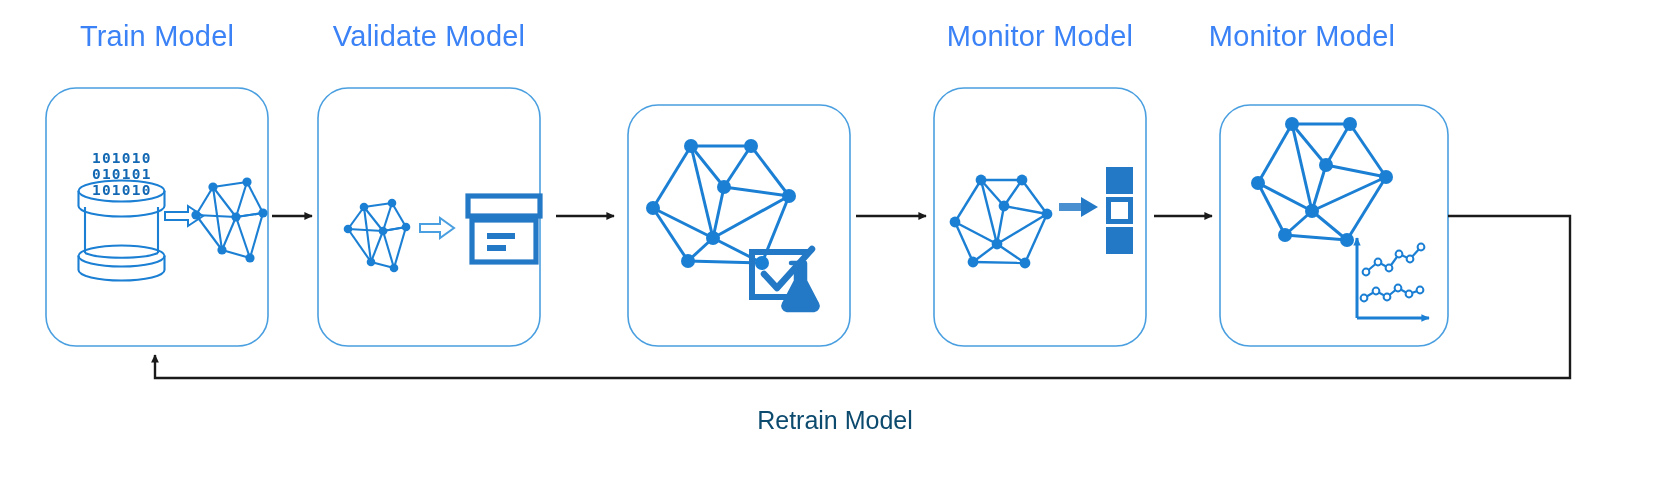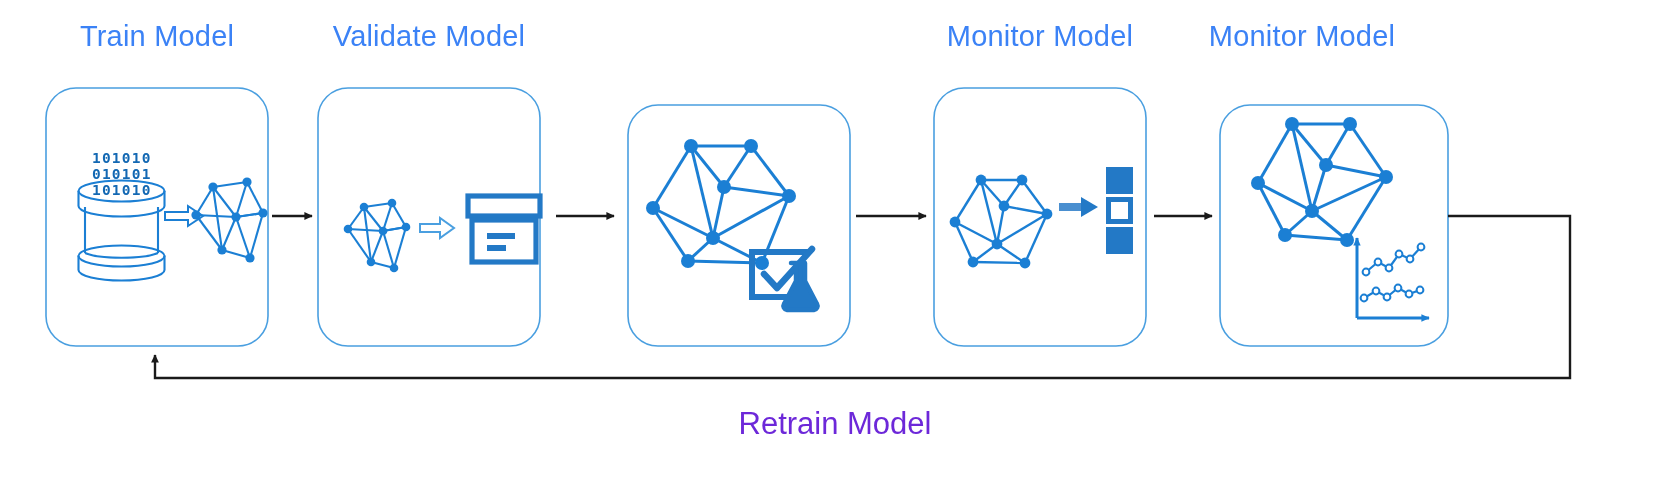--- a/index.html
+++ b/index.html
@@ -19,22 +19,22 @@
     color:#3b82f6;
     font-size:29px;
     font-weight:400;
     letter-spacing:0.2px;
     white-space:nowrap;
     top:20px;
   }
   .loop-label{
     position:absolute;
     text-align:center;
-    color:#6d28d9;
-    font-size:31px;
+    color:#0c4a6e;
+    font-size:25px;
     font-weight:400;
     white-space:nowrap;
     left:0;right:0;
     top:406px;
   }
 </style>
 </head>
 <body>
 
 <div id="stage">

